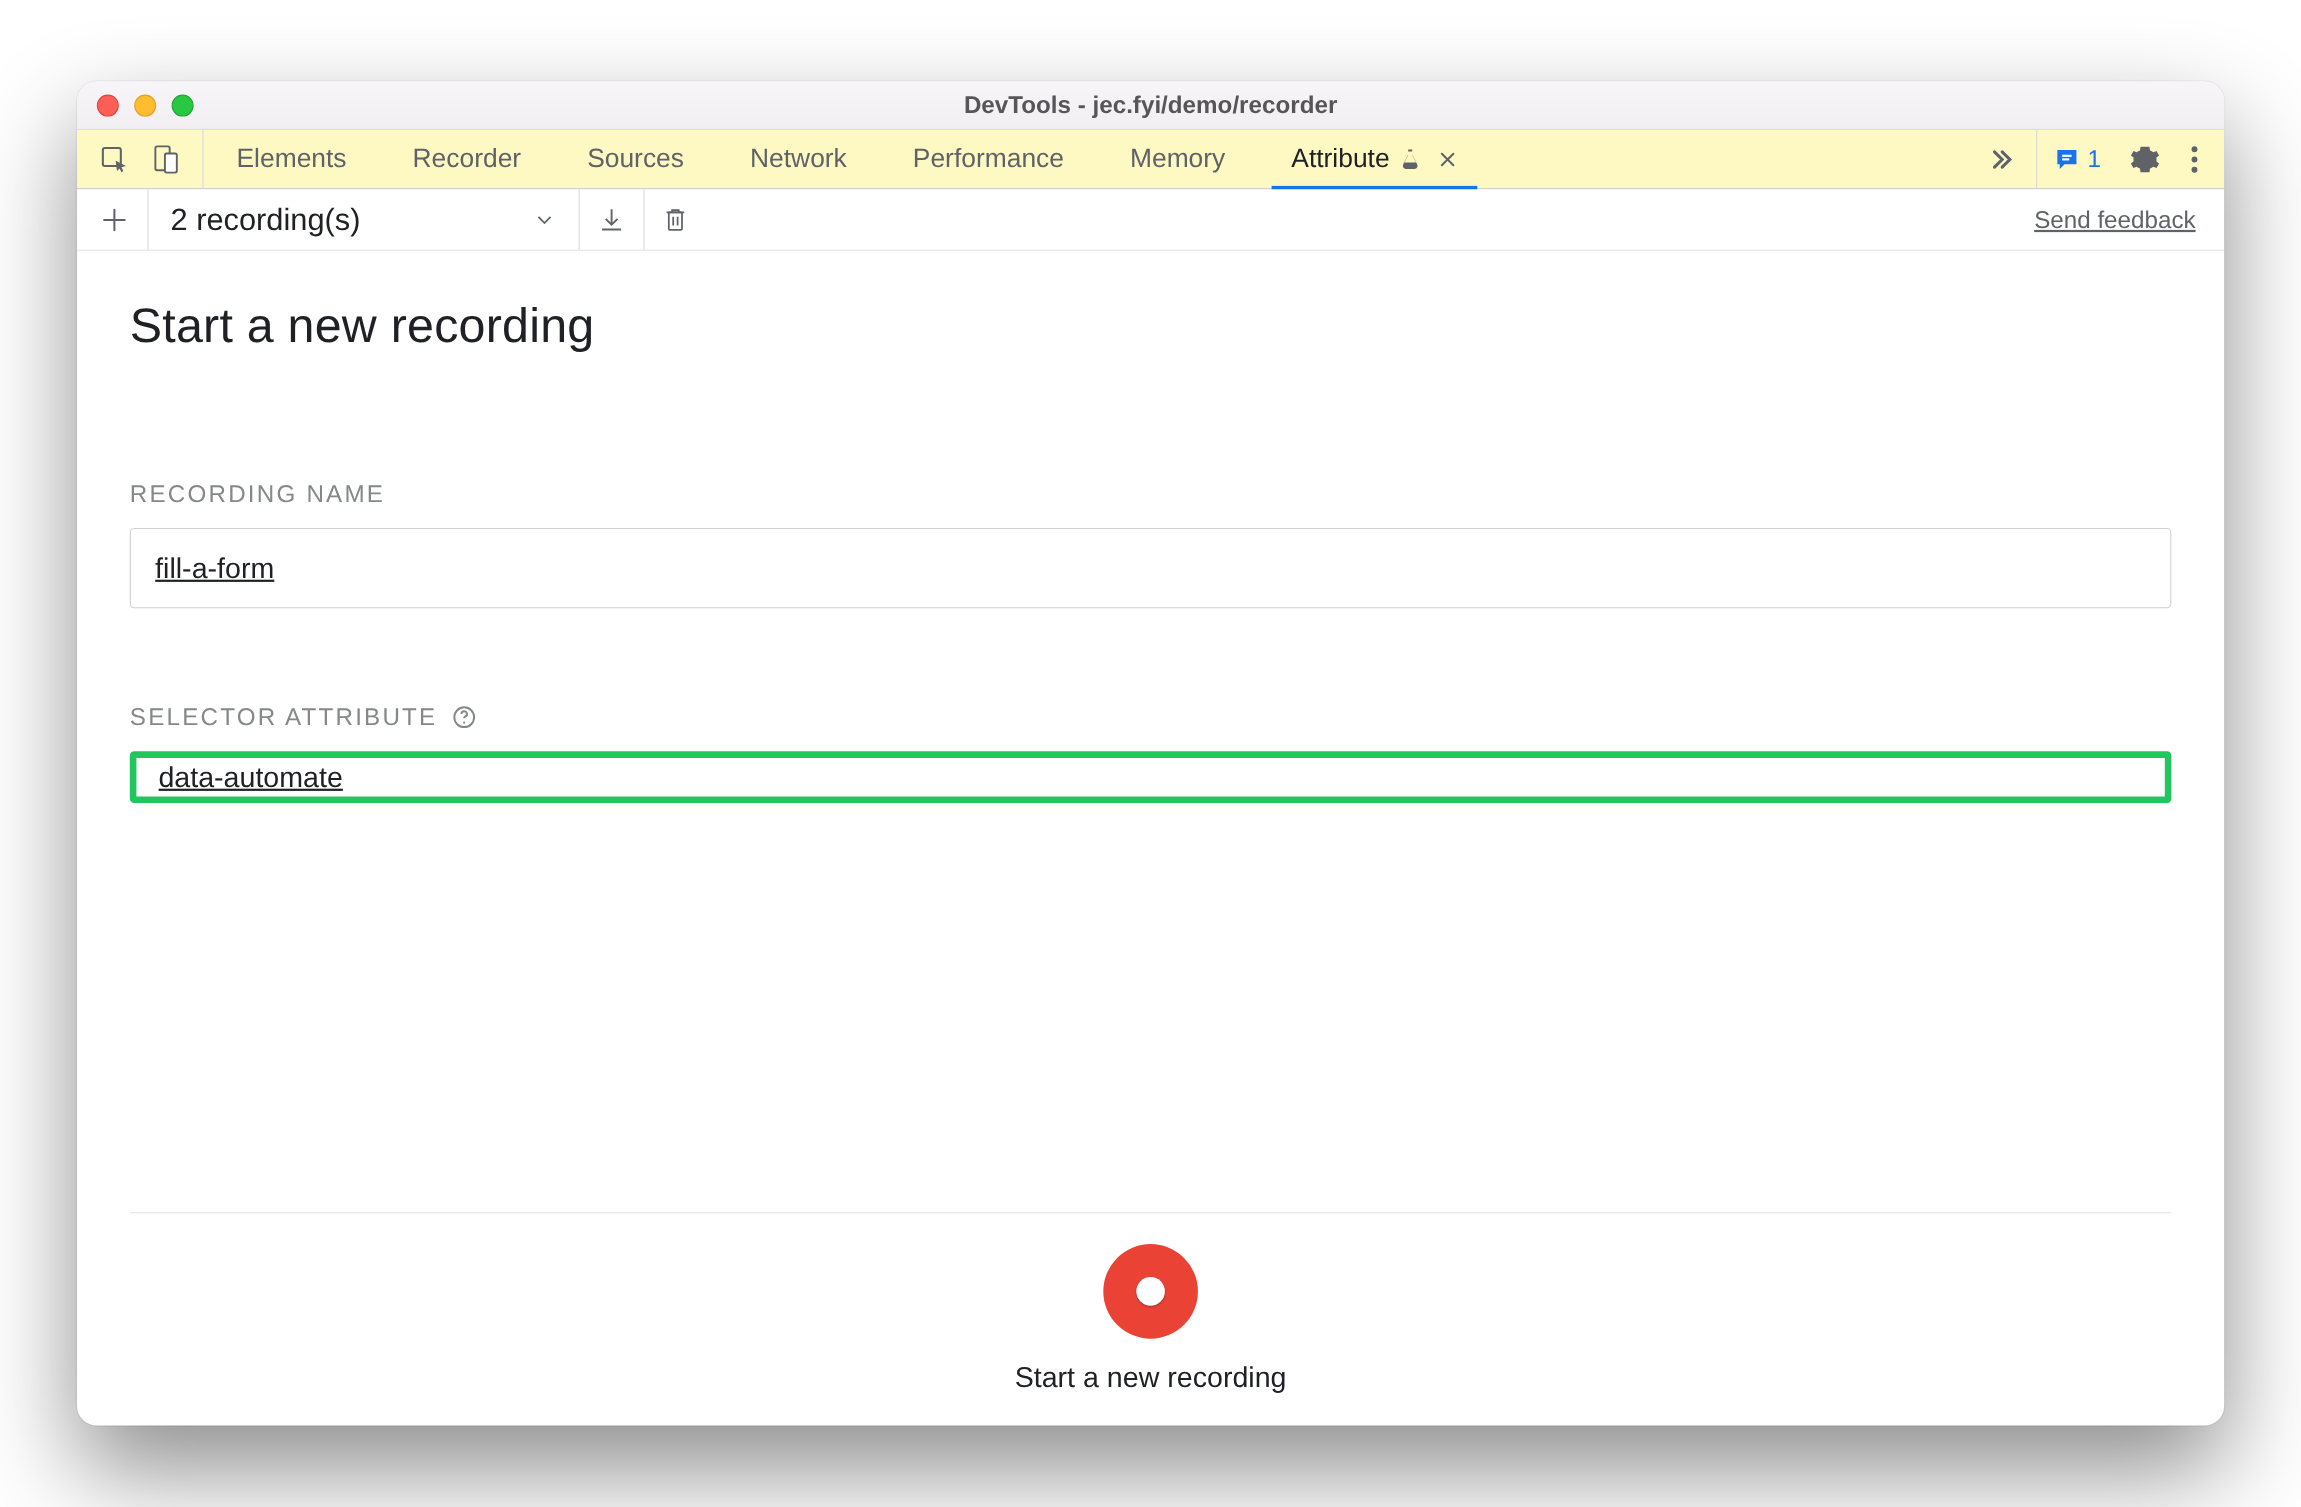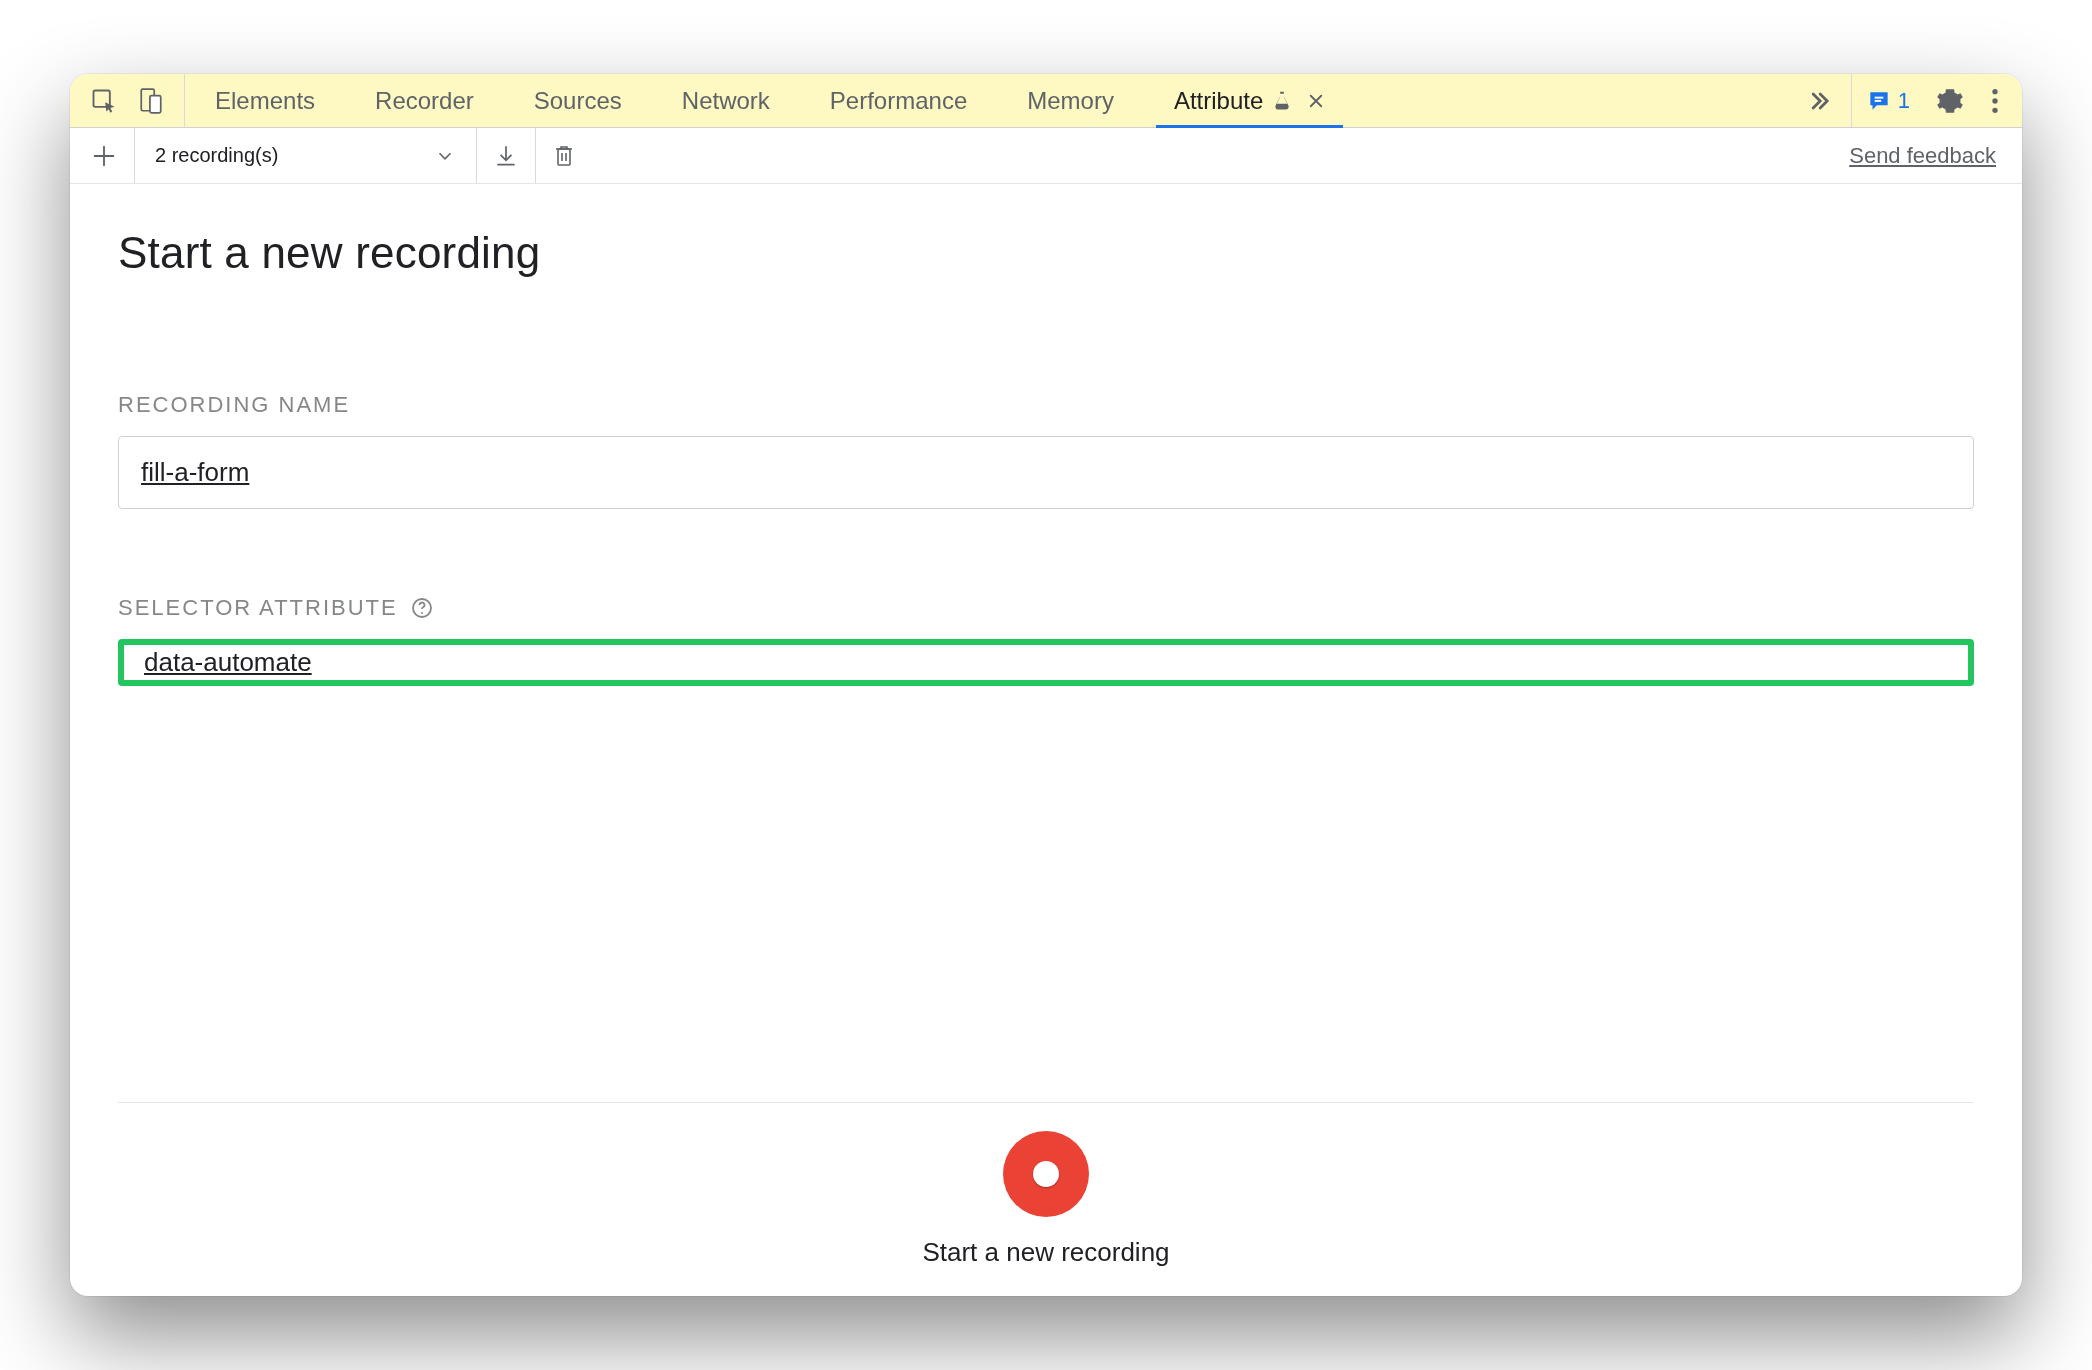--- a/index.html
+++ b/index.html
@@ -105,21 +105,21 @@
       height: 56px;
       border-bottom: 1px solid #e5e5e5;
       display:flex; align-items:center;
       padding: 0 20px;
       flex: 0 0 auto;
     }
     .toolbar .plus { padding-right: 16px; border-right:1px solid #d9d9d9; height:100%; display:flex; align-items:center;}
     .toolbar .recsel {
       display:flex; align-items:center; gap: 16px;
       padding: 0 20px 0 20px;
-      font-size:20px; color:#202124;
+      font-size:28px; color:#202124;
       border-right:1px solid #d9d9d9;
       height:100%;
     }
     .recsel .chev { margin-left: 140px; }
     .toolbar .dl, .toolbar .trash { padding: 0 16px; height:100%; display:flex; align-items:center; }
     .toolbar .dl { border-right:1px solid #d9d9d9; }
     .spacer { flex:1; }
     .feedback {
       font-size: 22px; color:#5f6368; text-decoration: underline;
       padding-right: 6px;
@@ -182,20 +182,28 @@
       margin-top: 20px; font-size: 26px; color:#202124;
     }
 
     svg { display:block; }
   </style>
 </head>
 <body>
 
 <div class="window">
 
+  <div class="titlebar">
+    <div class="traffic-lights">
+      <div class="tl red"></div>
+      <div class="tl yellow"></div>
+      <div class="tl green"></div>
+    </div>
+    <div class="window-title">DevTools - jec.fyi/demo/recorder</div>
+  </div>
 
   <div class="tabstrip">
     <div class="left-icons">
       <span class="icon">
         <svg width="28" height="28" viewBox="0 0 24 24" fill="none" stroke="#5f6368" stroke-width="1.6">
           <rect x="3" y="3" width="14" height="14" rx="1.5"></rect>
           <path d="M13 13 L21 17 L17.5 18 L19 21 L17.5 22 L16 19 L14 21 Z" fill="#5f6368" stroke="none"></path>
         </svg>
       </span>
       <span class="icon">

